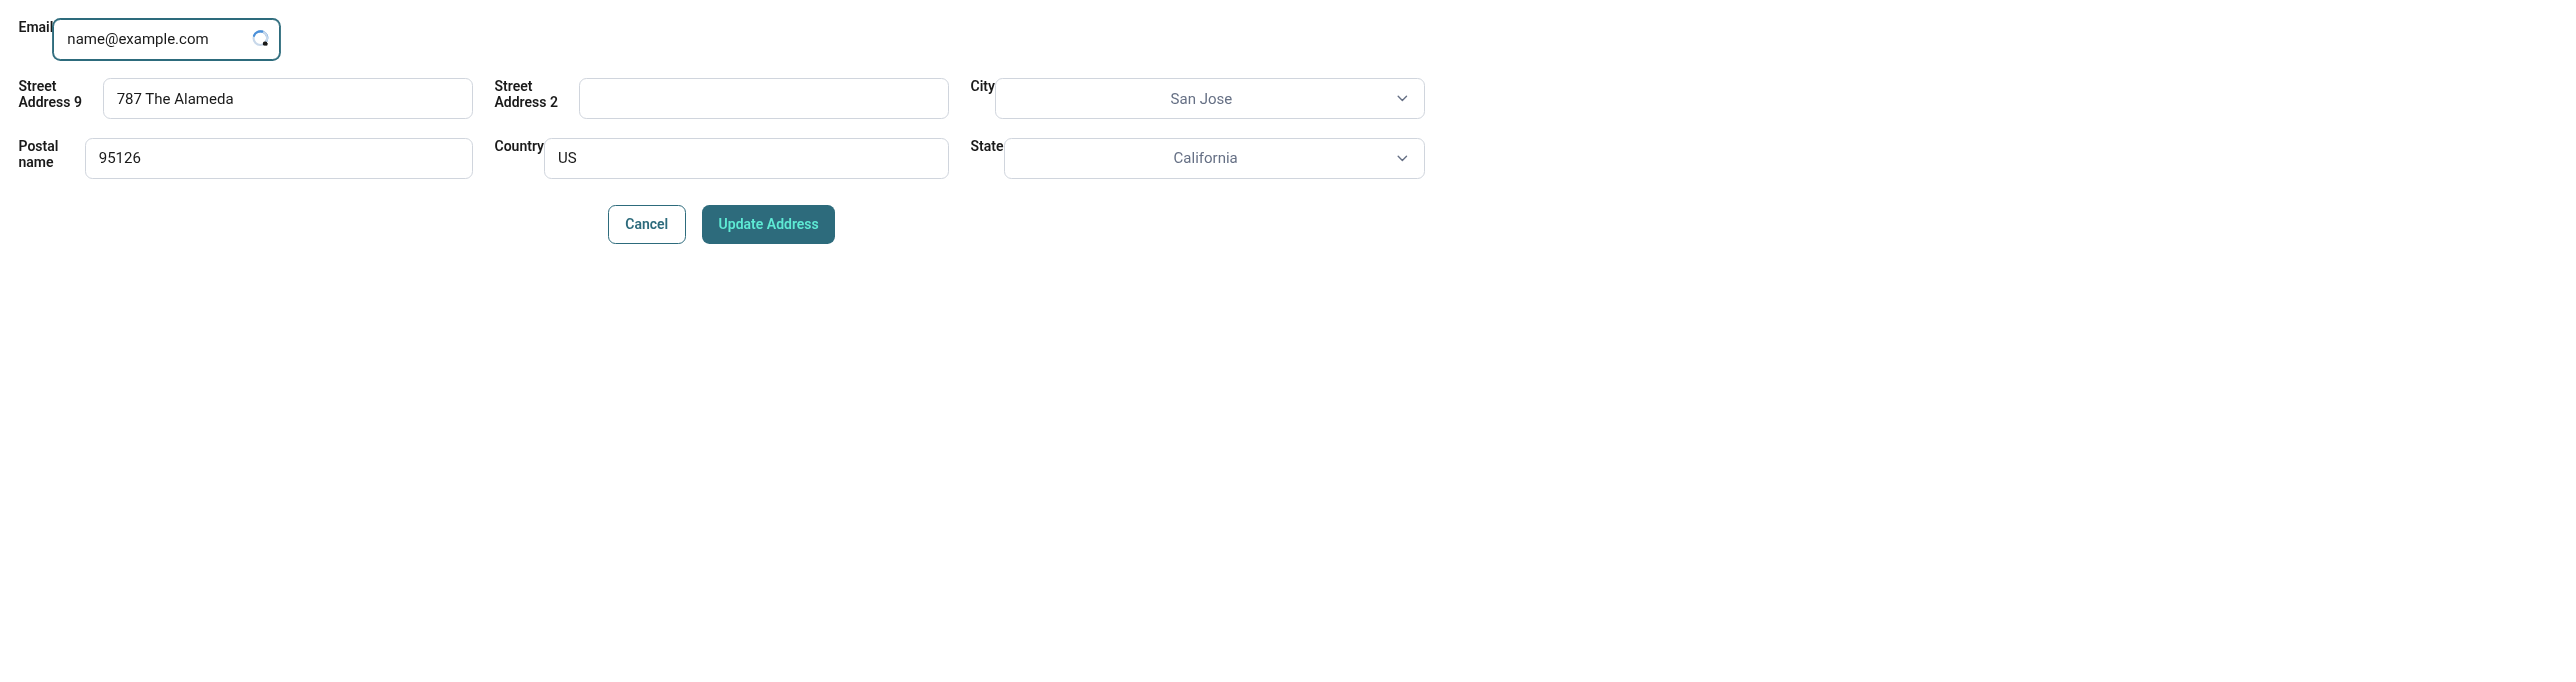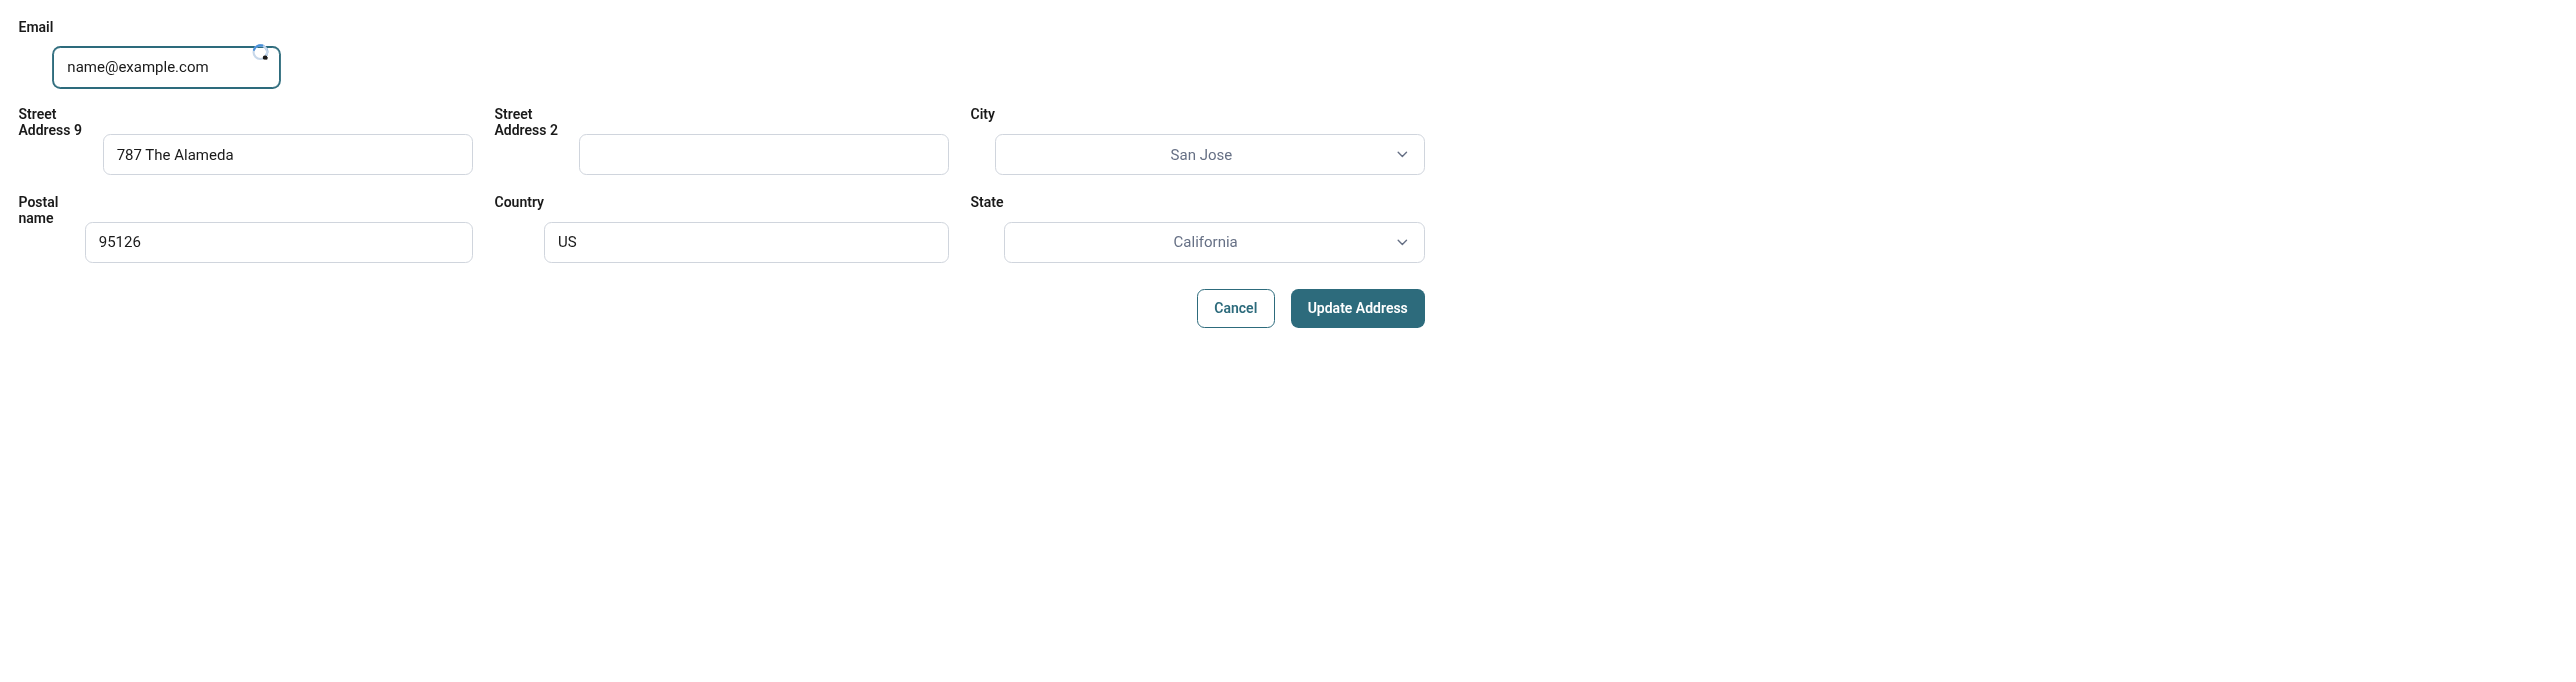--- a/index.html
+++ b/index.html
@@ -44,21 +44,20 @@
       width: 100%;
       height: 41px;
       padding: 9.3px 13px;
       font-size: 15px;
       color: #1a1a1a;
       background: #ffffff;
       border: 0.9px solid #d0d5dd;
       border-radius: 7.4px;
       outline: none;
       font-family: inherit;
-      margin-top: 28px;
     }
     input.focused {
       border: 0.9px solid #2d6b7c;
       box-shadow: 0 0 0 0.9px #2d6b7c;
     }
     input::placeholder {
       color: #667085;
     }
     .select-box {
       display: flex;
@@ -86,42 +85,42 @@
       top: 50%;
       transform: translateY(-50%);
       width: 20.4px;
       height: 20.4px;
       display: flex;
       align-items: center;
       justify-content: center;
     }
     .actions {
       display: flex;
-      justify-content: flex-end;
+      justify-content: center;
       gap: 16px;
       margin-top: 26px;
     }
     button {
       height: 39px;
       padding: 0 16.7px;
       font-size: 14px;
       font-weight: 600;
       border-radius: 7.4px;
       cursor: pointer;
       font-family: inherit;
       border: none;
     }
     .btn-secondary {
       background: #ffffff;
       color: #2d6b7c;
       border: 1.4px solid #2d6b7c;
     }
     .btn-primary {
       background: #2d6b7c;
-      color: #ffffff;
+      color: #5eead4;
     }
   </style>
 </head>
 <body>
 
 <div class="form-container">
 
   <div class="form-row">
     <div class="form-group full">
       <label>Email</label>

